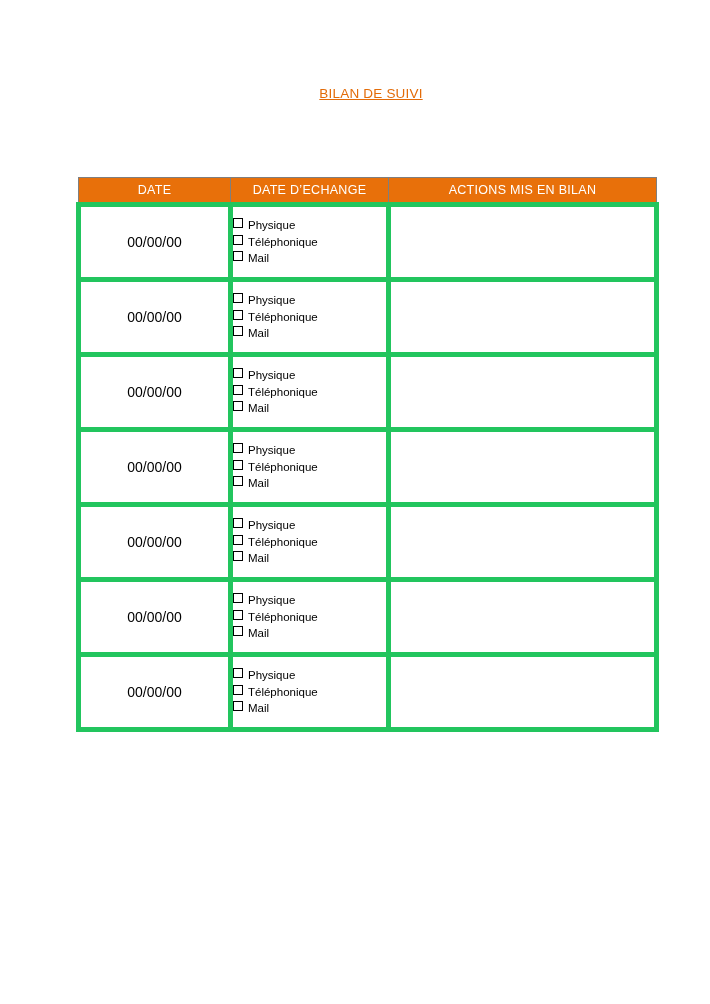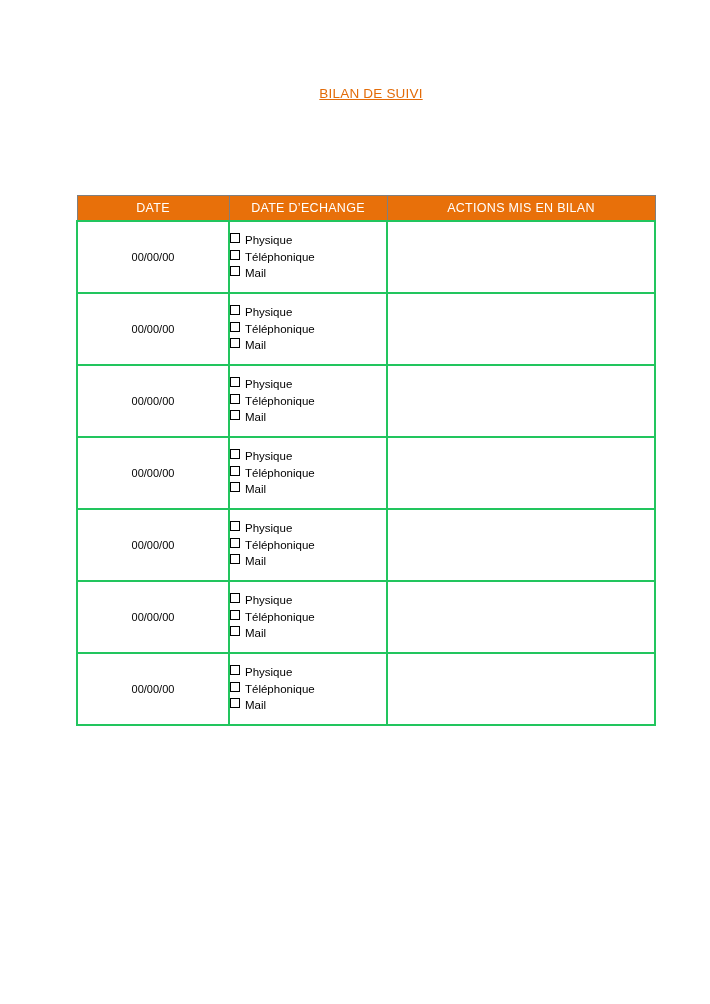--- a/index.html
+++ b/index.html
@@ -39,48 +39,48 @@
     left: 83px;
     top: 121px;
     font-size: 11.5px;
     color: #000000;
     text-decoration: underline;
     letter-spacing: 0.1px;
   }
   table.bilan {
     position: absolute;
     left: 76px;
-    top: 195px;
+    top: 177px;
     width: 578px;
     border-collapse: collapse;
     table-layout: fixed;
   }
   table.bilan col.c-date { width: 152px; }
   table.bilan col.c-type { width: 158px; }
   table.bilan col.c-actions { width: 268px; }
 
   table.bilan th {
     background: #E8700A;
     color: #ffffff;
     font-weight: normal;
     font-size: 12.5px;
     text-align: center;
     height: 22px;
     border: 1px solid #7f7f7f;
     letter-spacing: 0.3px;
   }
   table.bilan td {
-    border: 2px solid #22c55e;
+    border: 5px solid #22c55e;
     vertical-align: middle;
     height: 70px;
     padding: 0;
   }
   td.date-cell {
     text-align: center;
-    font-size: 11px;
+    font-size: 14px;
     vertical-align: middle;
   }
   td.type-cell {
     vertical-align: middle;
     padding: 4px 0 4px 8px;
   }
   td.actions-cell {
     vertical-align: top;
   }
   .opt {

